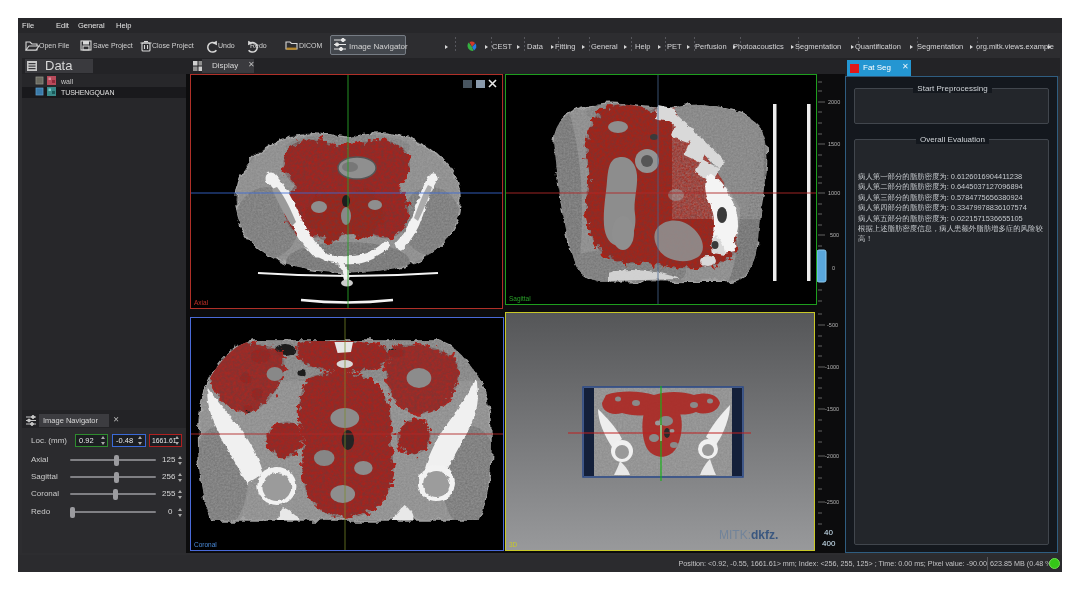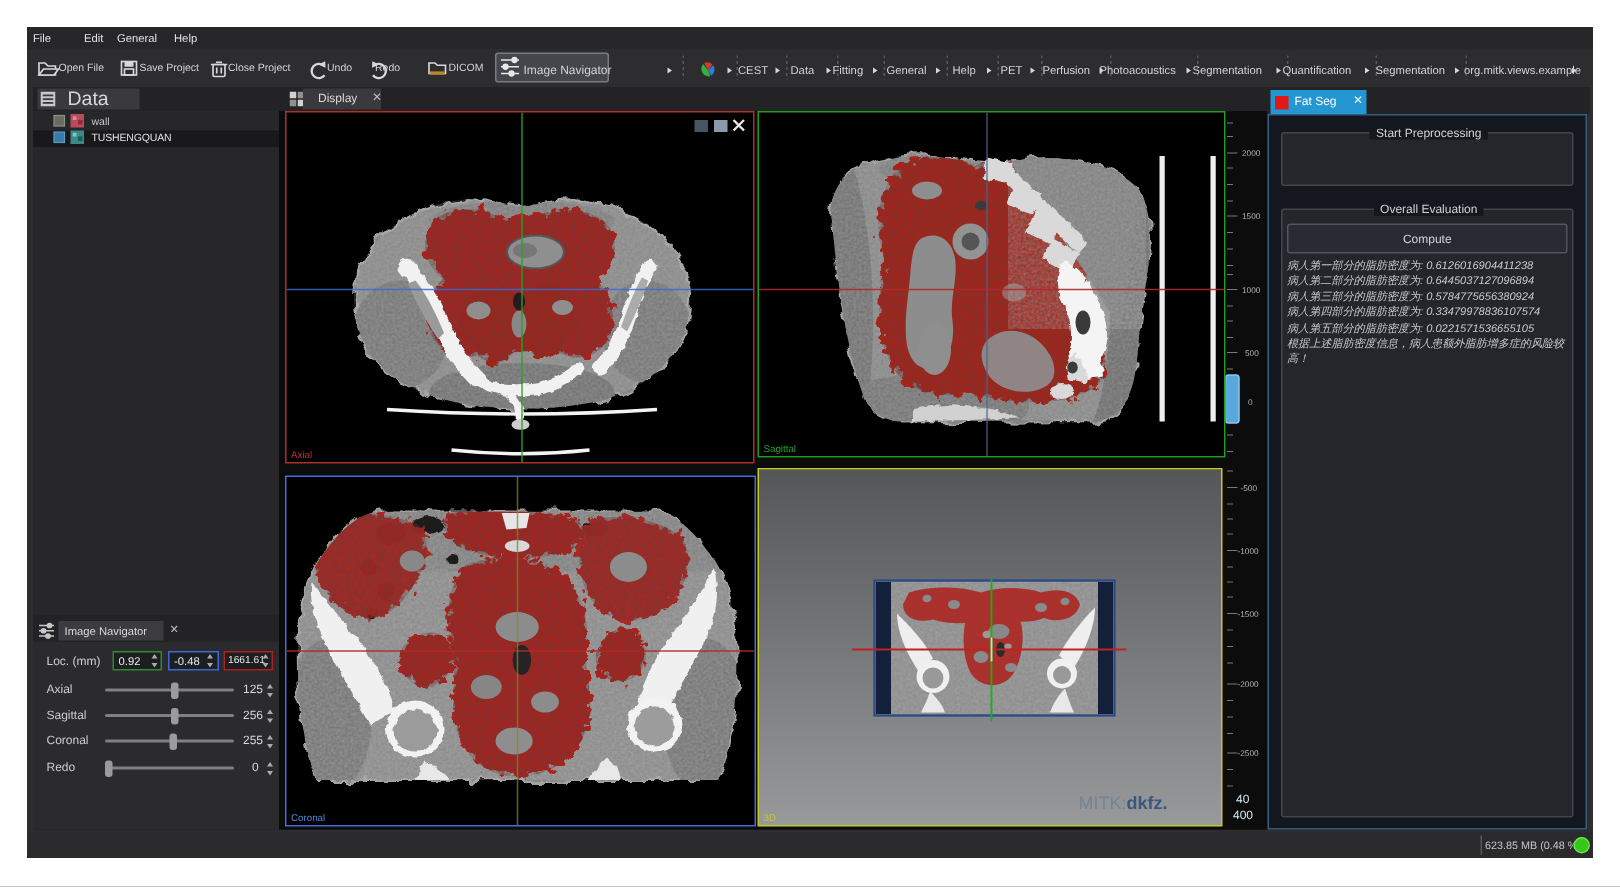--- a/index.html
+++ b/index.html
@@ -580,29 +580,29 @@
     <div class="tabbar" style="height:18px;background:#232326"></div>
     <div class="tab" style="left:2px;top:2px;width:64px;height:16px;line-height:16px;background:#2496d2;color:#fff;padding-left:16px;">Fat Seg</div>
     <div class="abs" style="left:5px;top:6px;width:9px;height:9px;background:#e01818;"></div>
     <span class="abs" style="left:57px;top:4px;color:#eaf4fa;font-size:8px;">✕</span>
 
     <div class="abs" style="left:0;top:18px;width:213px;height:477px;background:#14181e;border:1px solid #2f5d80;"></div>
     <div class="grouplbl" style="top:26px;"><span style="background:#14181e;padding:0 4px;">Start Preprocessing</span></div>
     <div class="gbox" style="left:9px;top:30px;width:195px;height:36px;"></div>
     <div class="grouplbl" style="top:77px;"><span style="background:#14181e;padding:0 4px;">Overall Evaluation</span></div>
     <div class="gbox" style="left:9px;top:81px;width:195px;height:406px;"></div>
-    <div class="gbtn" style="left:13px;top:91px;width:187px;height:20px;line-height:20px;">Compute</div>
-    <div class="abs" style="left:13px;top:114px;width:200px;color:#c6cace;font-size:7.4px;line-height:10.4px;font-style:italic;">
+    <div class="abs" style="left:13px;top:114px;width:200px;color:#c6cace;font-size:7.4px;line-height:10.4px;">
       病人第一部分的脂肪密度为: 0.6126016904411238<br>
       病人第二部分的脂肪密度为: 0.6445037127096894<br>
       病人第三部分的脂肪密度为: 0.5784775656380924<br>
       病人第四部分的脂肪密度为: 0.33479978836107574<br>
       病人第五部分的脂肪密度为: 0.0221571536655105<br>
       根据上述脂肪密度信息，病人患额外脂肪增多症的风险较<br>高！
     </div>
   </div>
 
   <div id="statusbar">
+    <span style="position:absolute;right:75px;">Position: &lt;0.92, -0.55, 1661.61&gt; mm; Index: &lt;256, 255, 125&gt; ; Time: 0.00 ms; Pixel value: -90.00</span>
     <span style="position:absolute;left:972px;">623.85 MB (0.48 %)</span>
     <div style="position:absolute;left:969px;top:2px;width:1px;height:13px;background:#55555a;"></div>
     <div style="position:absolute;left:1031px;top:3px;width:11px;height:11px;border-radius:50%;background:#35c818;border:1px solid #70e050;"></div>
   </div>
 </div>
 
 </body></html>

